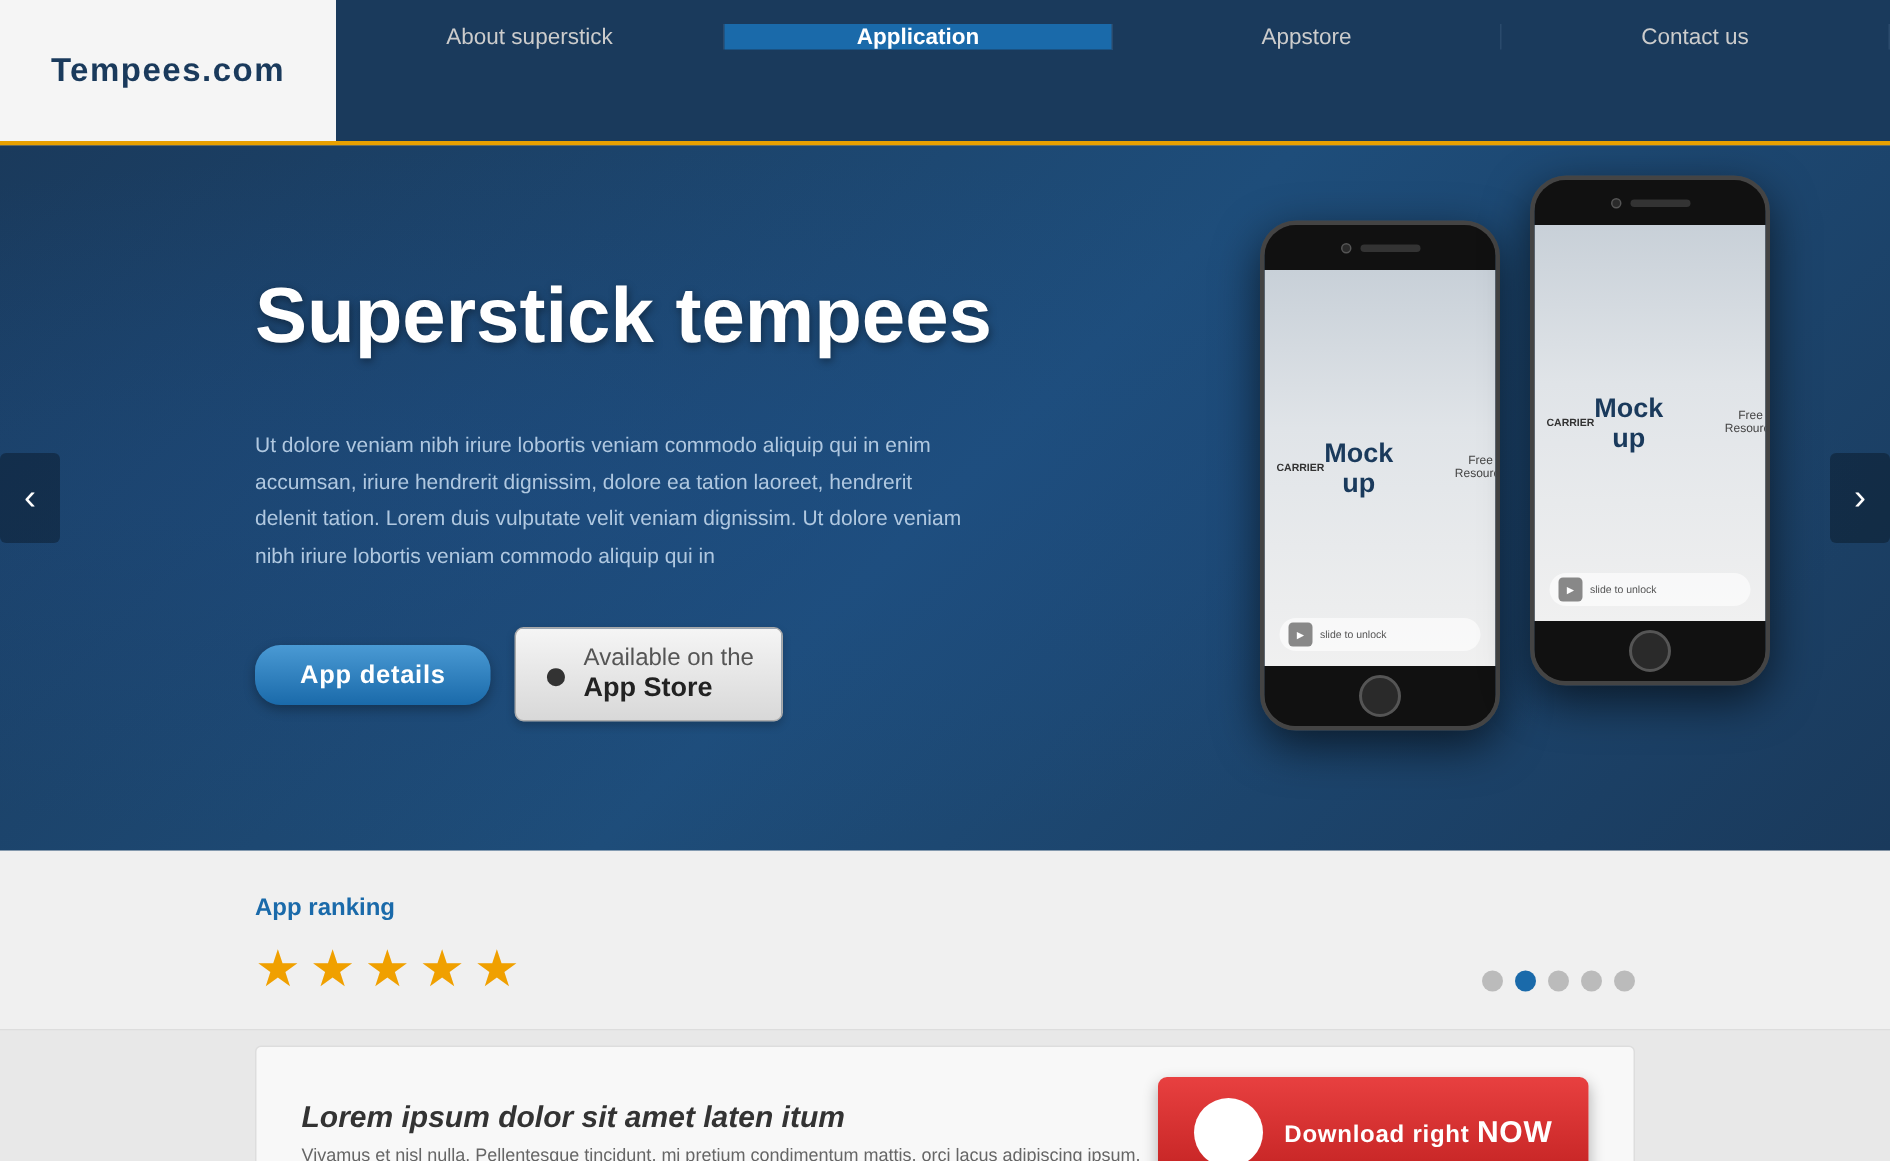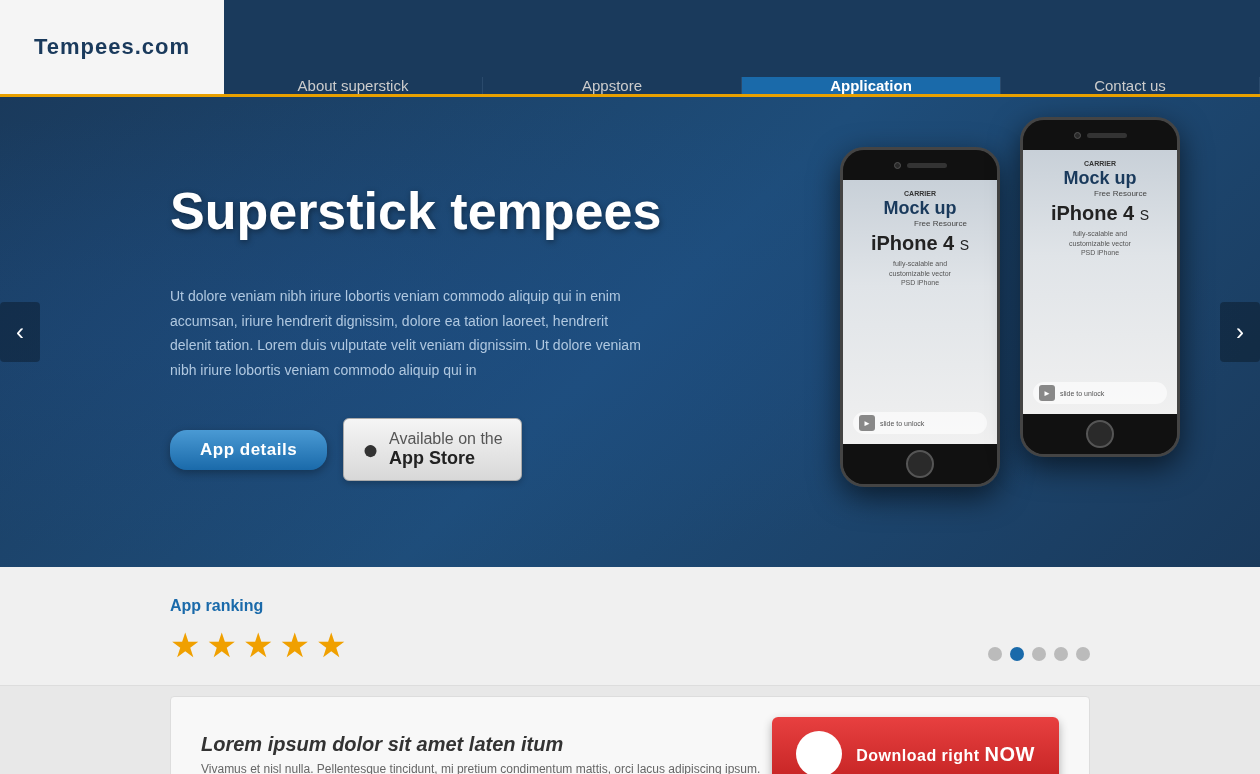--- a/index.html
+++ b/index.html
@@ -23,21 +23,22 @@
     }
     .logo-text {
       font-size: 22px;
       font-weight: 900;
       color: #1a3a5c;
       letter-spacing: 1px;
     }
     .nav-links {
       display: flex;
       flex: 1;
-      align-items: flex-end;
+      align-items: flex-start;
+      margin-top: 16px;
     }
     .nav-item {
       flex: 1;
       display: flex;
       align-items: center;
       justify-content: center;
       color: #ccc;
       font-size: 15px;
       cursor: pointer;
       border-right: 1px solid #2a4a6c;
@@ -161,21 +162,21 @@
       width: 7px;
       height: 7px;
       background: #2a2a2a;
       border-radius: 50%;
       border: 1px solid #555;
     }
     .phone-screen {
       flex: 1;
       background: linear-gradient(180deg, #c8d0d8 0%, #e0e4e8 40%, #f0f0f0 100%);
       display: flex;
-      flex-direction: column;
+      flex-direction: row;
       align-items: center;
       justify-content: flex-start;
       padding: 10px 8px 8px;
       position: relative;
     }
     .phone-screen-header {
       font-size: 7px;
       color: #333;
       text-align: center;
       font-weight: bold;
@@ -356,22 +357,22 @@
   </style>
 </head>
 <body>
 
 <nav class="navbar">
   <div class="logo-box">
     <span class="logo-text">Tempees.com</span>
   </div>
   <div class="nav-links">
     <a class="nav-item">About superstick</a>
+    <a class="nav-item active">Application</a>
     <a class="nav-item">Appstore</a>
-    <a class="nav-item active">Application</a>
     <a class="nav-item">Contact us</a>
   </div>
 </nav>
 
 <section class="hero">
   <div class="hero-bg-texture"></div>
 
   <div class="carousel-arrow left">‹</div>
   <div class="carousel-arrow right">›</div>
 

